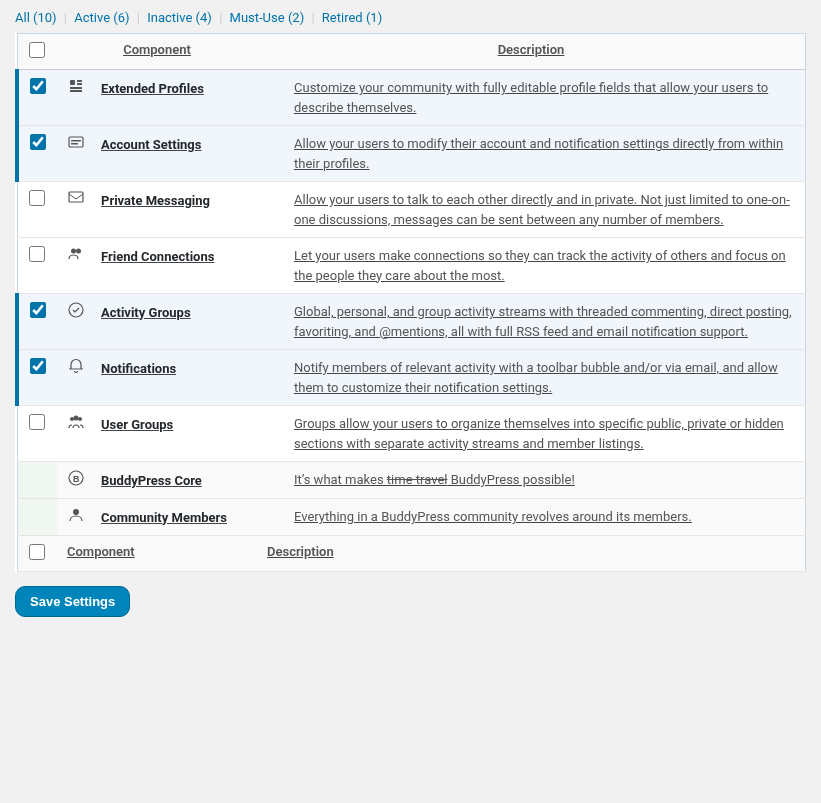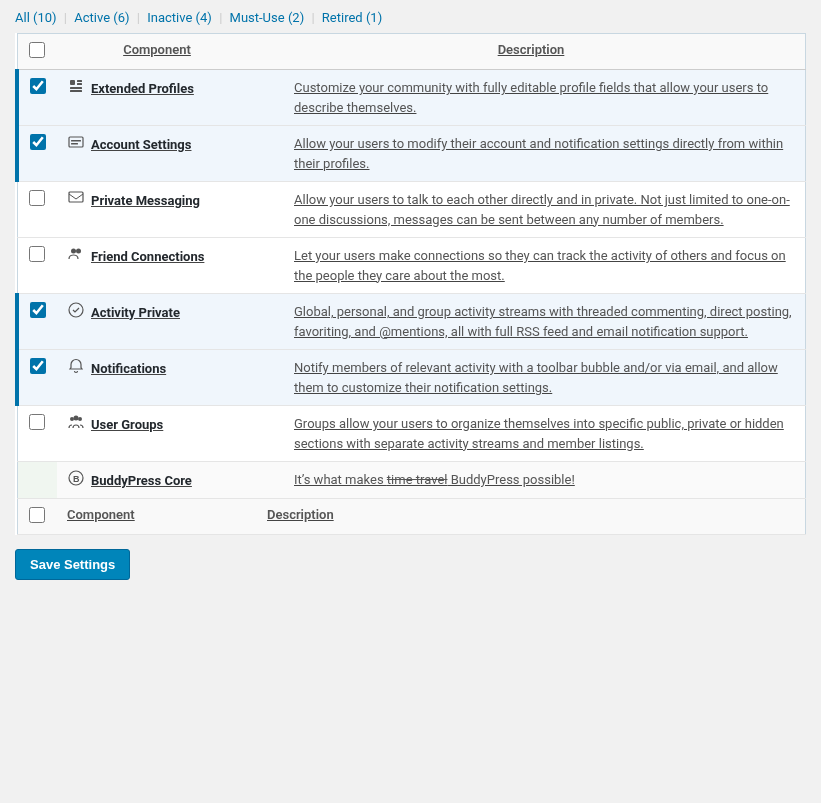--- a/index.html
+++ b/index.html
@@ -61,21 +61,21 @@
 
     .row-inactive {
       background: #fff;
     }
 
     .component-name {
       font-weight: 700;
       color: #23282d;
       display: flex;
       align-items: center;
-      gap: 6px;
+      gap: 16px;
     }
 
     .component-icon {
       font-size: 16px;
       width: 18px;
       text-align: center;
     }
 
     .description-text {
       color: #555;
@@ -92,21 +92,21 @@
       height: 16px;
       cursor: pointer;
       accent-color: #0073aa;
     }
 
     .save-btn {
       margin-top: 14px;
       background: #0085ba;
       color: #fff;
       border: 1px solid #006799;
-      border-radius: 3px;
+      border-radius: 10px;
       padding: 7px 14px;
       font-size: 13px;
       cursor: pointer;
       font-weight: 600;
     }
 
     .row-must-use .col-check {
       background: #f0f6f0;
     }
 
@@ -214,21 +214,21 @@
         </td>
       </tr>
       <tr class="row-active">
         <td class="col-check"><input type="checkbox" checked="" style=""></td>
         <td class="col-component">
           <div class="component-name">
             <span class="component-icon"><svg width="16" height="16" viewBox="0 0 16 16" fill="#555">
                 <circle cx="8" cy="8" r="7" stroke="#555" fill="none" stroke-width="1.2"></circle>
                 <path d="M5 8l2 2 4-4" stroke="#555" fill="none" stroke-width="1.2"></path>
               </svg></span>
-            <span>Activity Private</span>
+            <span>Activity Groups</span>
           </div>
         </td>
         <td class="col-description">
           <p class="description-text">Global, personal, and group activity streams with threaded commenting, direct posting, favoriting, and @mentions, all with full RSS feed and email notification support.</p>
         </td>
       </tr>
       <tr class="row-active">
         <td class="col-check"><input type="checkbox" checked="" style=""></td>
         <td class="col-component">
           <div class="component-name">
@@ -266,20 +266,35 @@
           <div class="component-name">
             <span class="component-icon"><svg width="16" height="16" viewBox="0 0 16 16">
                 <circle cx="8" cy="8" r="7" stroke="#555" fill="none" stroke-width="1.2"></circle>
                 <text x="5" y="12" font-size="9" fill="#555" font-family="sans-serif" font-weight="bold">B</text>
               </svg></span>
             <span>BuddyPress Core</span>
           </div>
         </td>
         <td class="col-description">
           <p class="description-text">It’s what makes <span class="strikethrough">time travel</span> BuddyPress possible!</p>
+        </td>
+      </tr>
+      <tr class="row-must-use">
+        <td class="col-check"></td>
+        <td class="col-component">
+          <div class="component-name">
+            <span class="component-icon"><svg width="16" height="16" viewBox="0 0 16 16" fill="#555">
+                <circle cx="8" cy="5" r="3"></circle>
+                <path d="M2 14c0-3 2.5-5 6-5s6 2 6 5" stroke="#555" fill="none" stroke-width="1.2"></path>
+              </svg></span>
+            <span>Community Members</span>
+          </div>
+        </td>
+        <td class="col-description">
+          <p class="description-text">Everything in a BuddyPress community revolves around its members.</p>
         </td>
       </tr>
     </tbody>
   <tfoot>
     <tr>
       <td class="col-check">
         <input type="checkbox" style="">
       </td>
       <td class="col-component">
         <span>Component</span>

